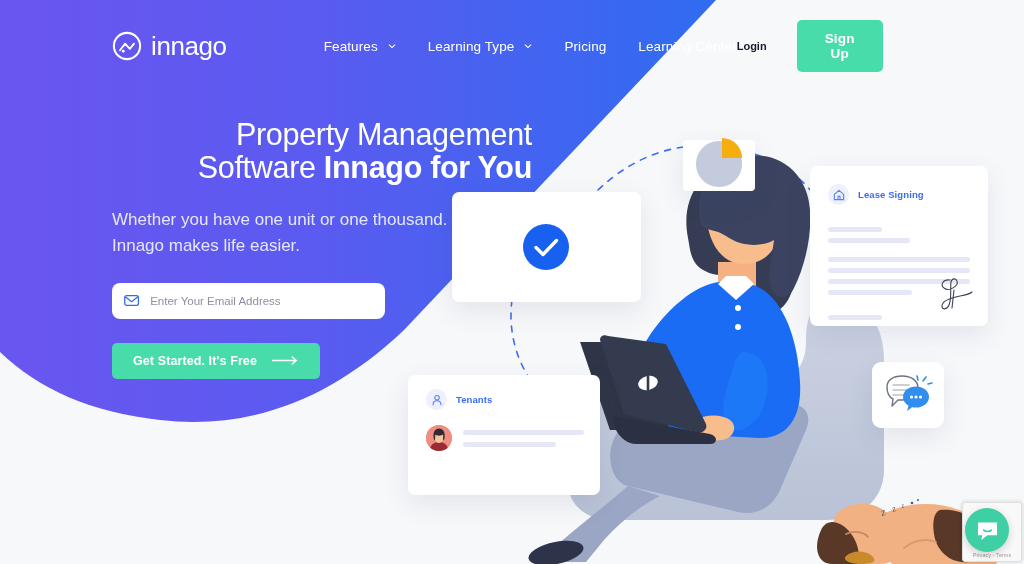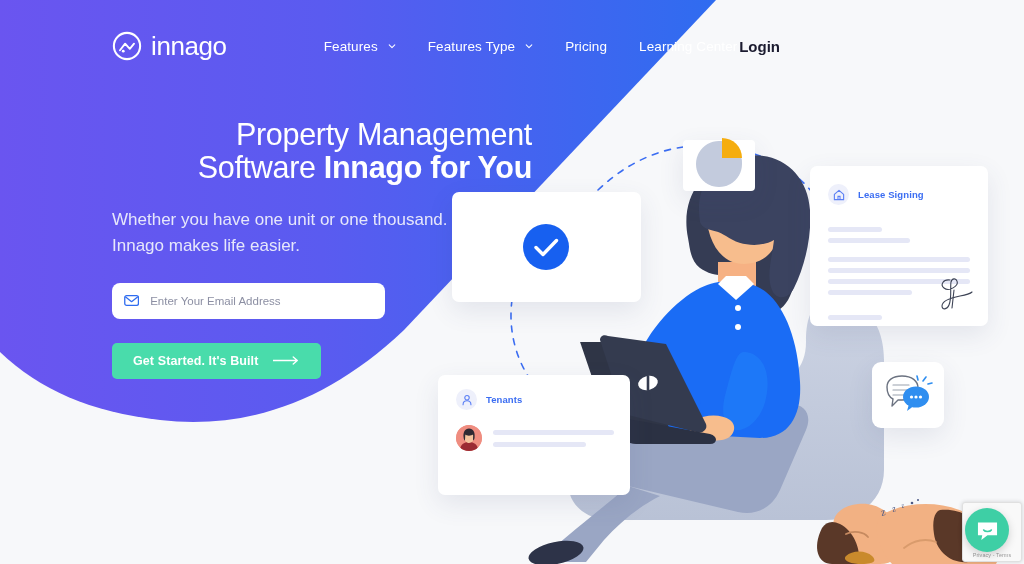--- a/index.html
+++ b/index.html
@@ -24,21 +24,21 @@
   .logo-word { color:#fff; font-size:26px; font-weight:400; letter-spacing:-0.4px; }
 
   .nav { display:flex; align-items:center; gap:32px; margin-left:97px; }
   .nav-item {
     color:#ffffff; font-size:13.5px; font-weight:400; letter-spacing:0.1px;
     display:flex; align-items:center; gap:10px; cursor:pointer; white-space:nowrap;
   }
   .caret { display:inline-block; width:8px; height:8px; }
 
   .header-right { margin-left:auto; margin-right:60px; display:flex; align-items:center; gap:30px; }
-  .login-link { color:#1b1b2f; font-size:15px; font-weight:700; cursor:pointer; }
+  .login-link { color:#1b1b2f; font-size:11px; font-weight:700; cursor:pointer; }
   .signup-btn {
     background:#49dcab; color:#fff; font-size:13.5px; font-weight:700;
     border:none; border-radius:5px; padding:11px 28px; cursor:pointer; letter-spacing:0.2px;
   }
 
   
   .hero { position:absolute; left:112px; top:118px; z-index:30; width:420px; }
   .hero h1 {
     color:#fff; font-size:30.5px; line-height:1.08; font-weight:400;
     letter-spacing:-0.3px; white-space:pre-line;text-align:right;
@@ -62,21 +62,21 @@
     color:#fff; font-size:12.5px; font-weight:700; cursor:pointer; letter-spacing:0.1px;
   }
 
   
   .ill { position:absolute; inset:0; z-index:20; pointer-events:none; }
   .card { position:absolute; background:#fff; border-radius:7px; box-shadow:0 9px 26px rgba(60,70,120,.11); }
 
   #card-check { left:452px; top:192px; width:189px; height:110px; }
   #card-pie   { left:683px; top:140px; width:72px;  height:51px; border-radius:4px; }
   #card-lease { left:810px; top:166px; width:178px; height:160px; }
-  #card-tenants { left:438px; top:375px; width:192px; height:120px; }
+  #card-tenants { left:408px; top:375px; width:192px; height:120px; }
   #card-chat  { left:872px; top:362px; width:72px;  height:66px; border-radius:9px; }
 
   .card-head { display:flex; align-items:center; gap:9px; }
   .card-icon-circle {
     width:21px; height:21px; border-radius:50%; background:#eef0fb;
     display:flex; align-items:center; justify-content:center; flex:0 0 auto;
   }
   .card-title { color:#3b6df2; font-size:9.5px; font-weight:700; letter-spacing:0.1px; }
   .ph { background:#e5e7f6; border-radius:3px; height:5px; }
   .avatar {
@@ -131,55 +131,56 @@
   </div>
 
   <nav class="nav">
     <div class="nav-item">
       <span>Features</span>
       <svg class="caret" viewBox="0 0 10 10">
         <path d="M1.5 3.5 L5 7 L8.5 3.5" fill="none" stroke="#fff" stroke-width="1.3" stroke-linecap="round" stroke-linejoin="round"></path>
       </svg>
     </div>
     <div class="nav-item">
-      <span>Features Type</span>
+      <span>Learning Type</span>
       <svg class="caret" viewBox="0 0 10 10">
         <path d="M1.5 3.5 L5 7 L8.5 3.5" fill="none" stroke="#fff" stroke-width="1.3" stroke-linecap="round" stroke-linejoin="round"></path>
       </svg>
     </div>
     <div class="nav-item">
       <span>Pricing</span>
     </div>
     <div class="nav-item">
       <span>Learning Center</span>
     </div>
   </nav>
 
   <div class="header-right">
     <span class="login-link">Login</span>
+    <button class="signup-btn">Sign Up</button>
   </div>
 </div>
 
 <div class="hero">
   <h1><span>Property Management
 Software </span><span class="bold">Innago for You</span></h1>
 
   <div class="hero-sub">Whether you have one unit or one thousand.
 Innago makes life easier.</div>
 
   <div class="email-row">
     <svg width="17" height="13" viewBox="0 0 20 15">
       <rect x="1" y="1" width="18" height="13" rx="2.5" fill="none" stroke="#2f6cf0" stroke-width="1.7"></rect>
       <path d="M2.2 3 L10 9 L17.8 3" fill="none" stroke="#2f6cf0" stroke-width="1.7" stroke-linecap="round" stroke-linejoin="round"></path>
     </svg>
     <input class="email-input" type="text" placeholder="Enter Your Email Address" style="">
   </div>
 
   <button class="cta-btn">
-    <span>Get Started. It's Built</span>
+    <span>Get Started. It's Free</span>
     <svg width="27" height="9" viewBox="0 0 30 10">
       <path d="M0 5 L27 5 M22.5 1 L27 5 L22.5 9" fill="none" stroke="#fff" stroke-width="1.5" stroke-linecap="round" stroke-linejoin="round"></path>
     </svg>
   </button>
 </div>
 
 <div class="ill">
 
   <svg width="1024" height="564" viewBox="0 0 1024 564" style="position:absolute;top:0;left:0">
 

